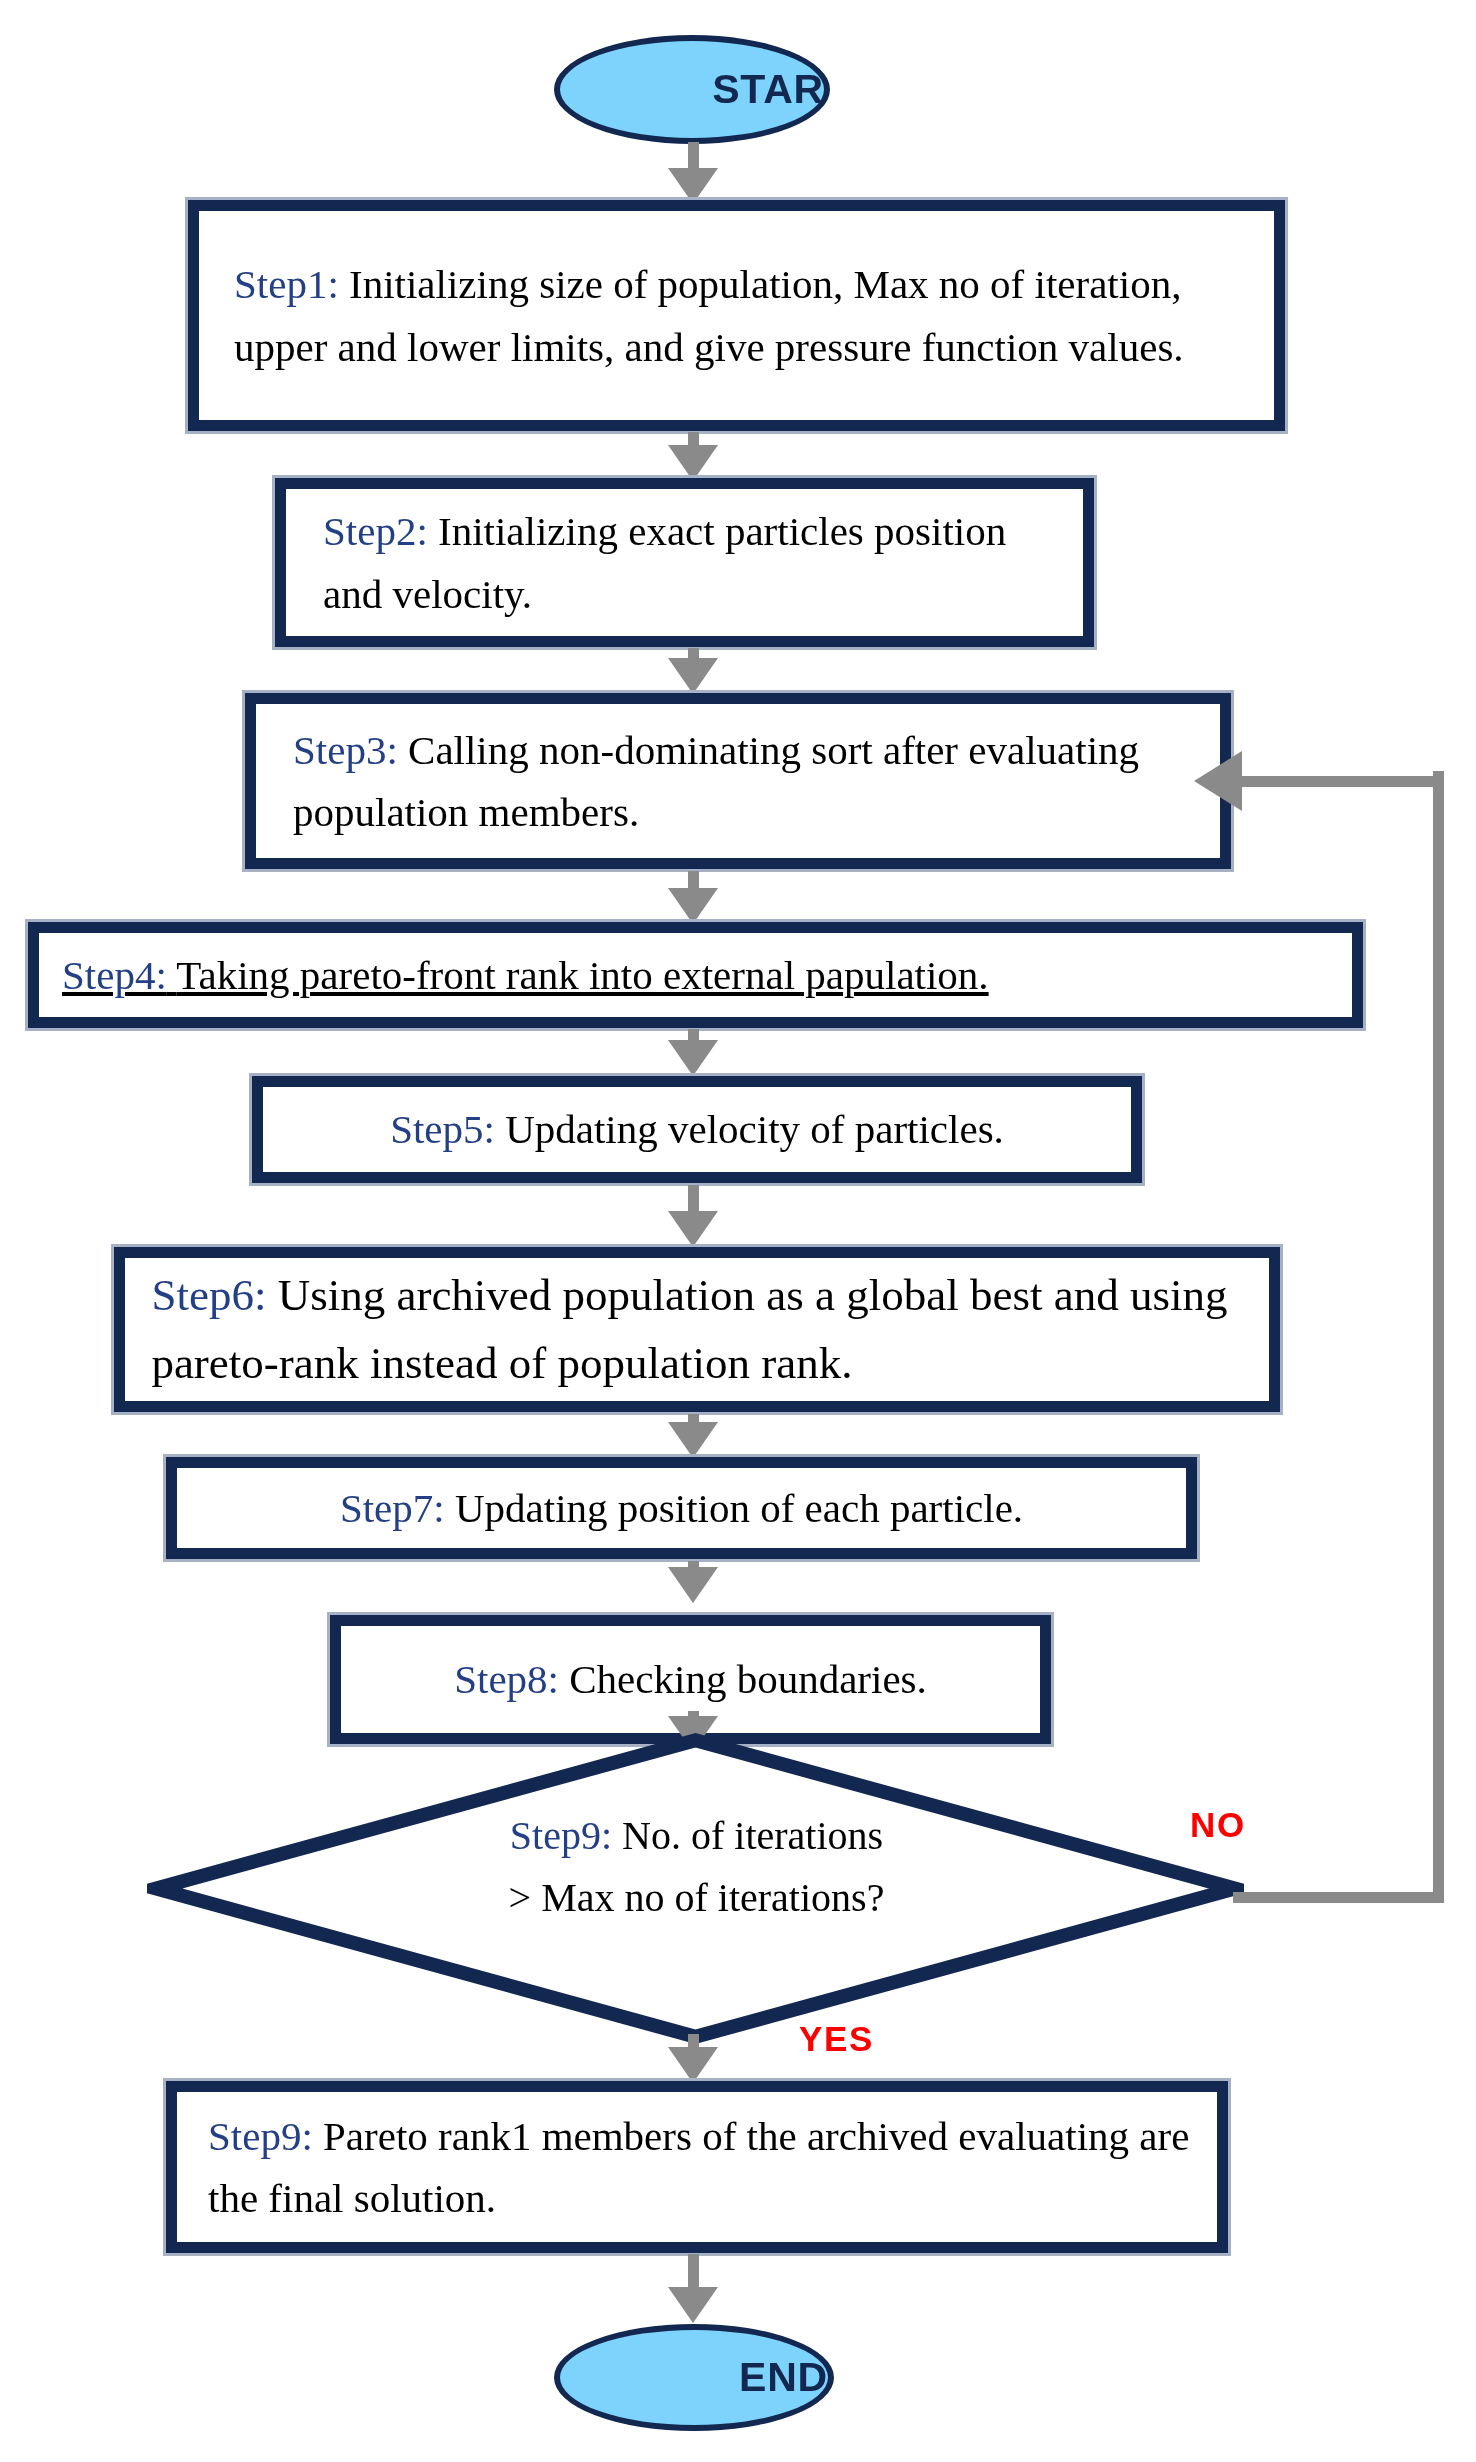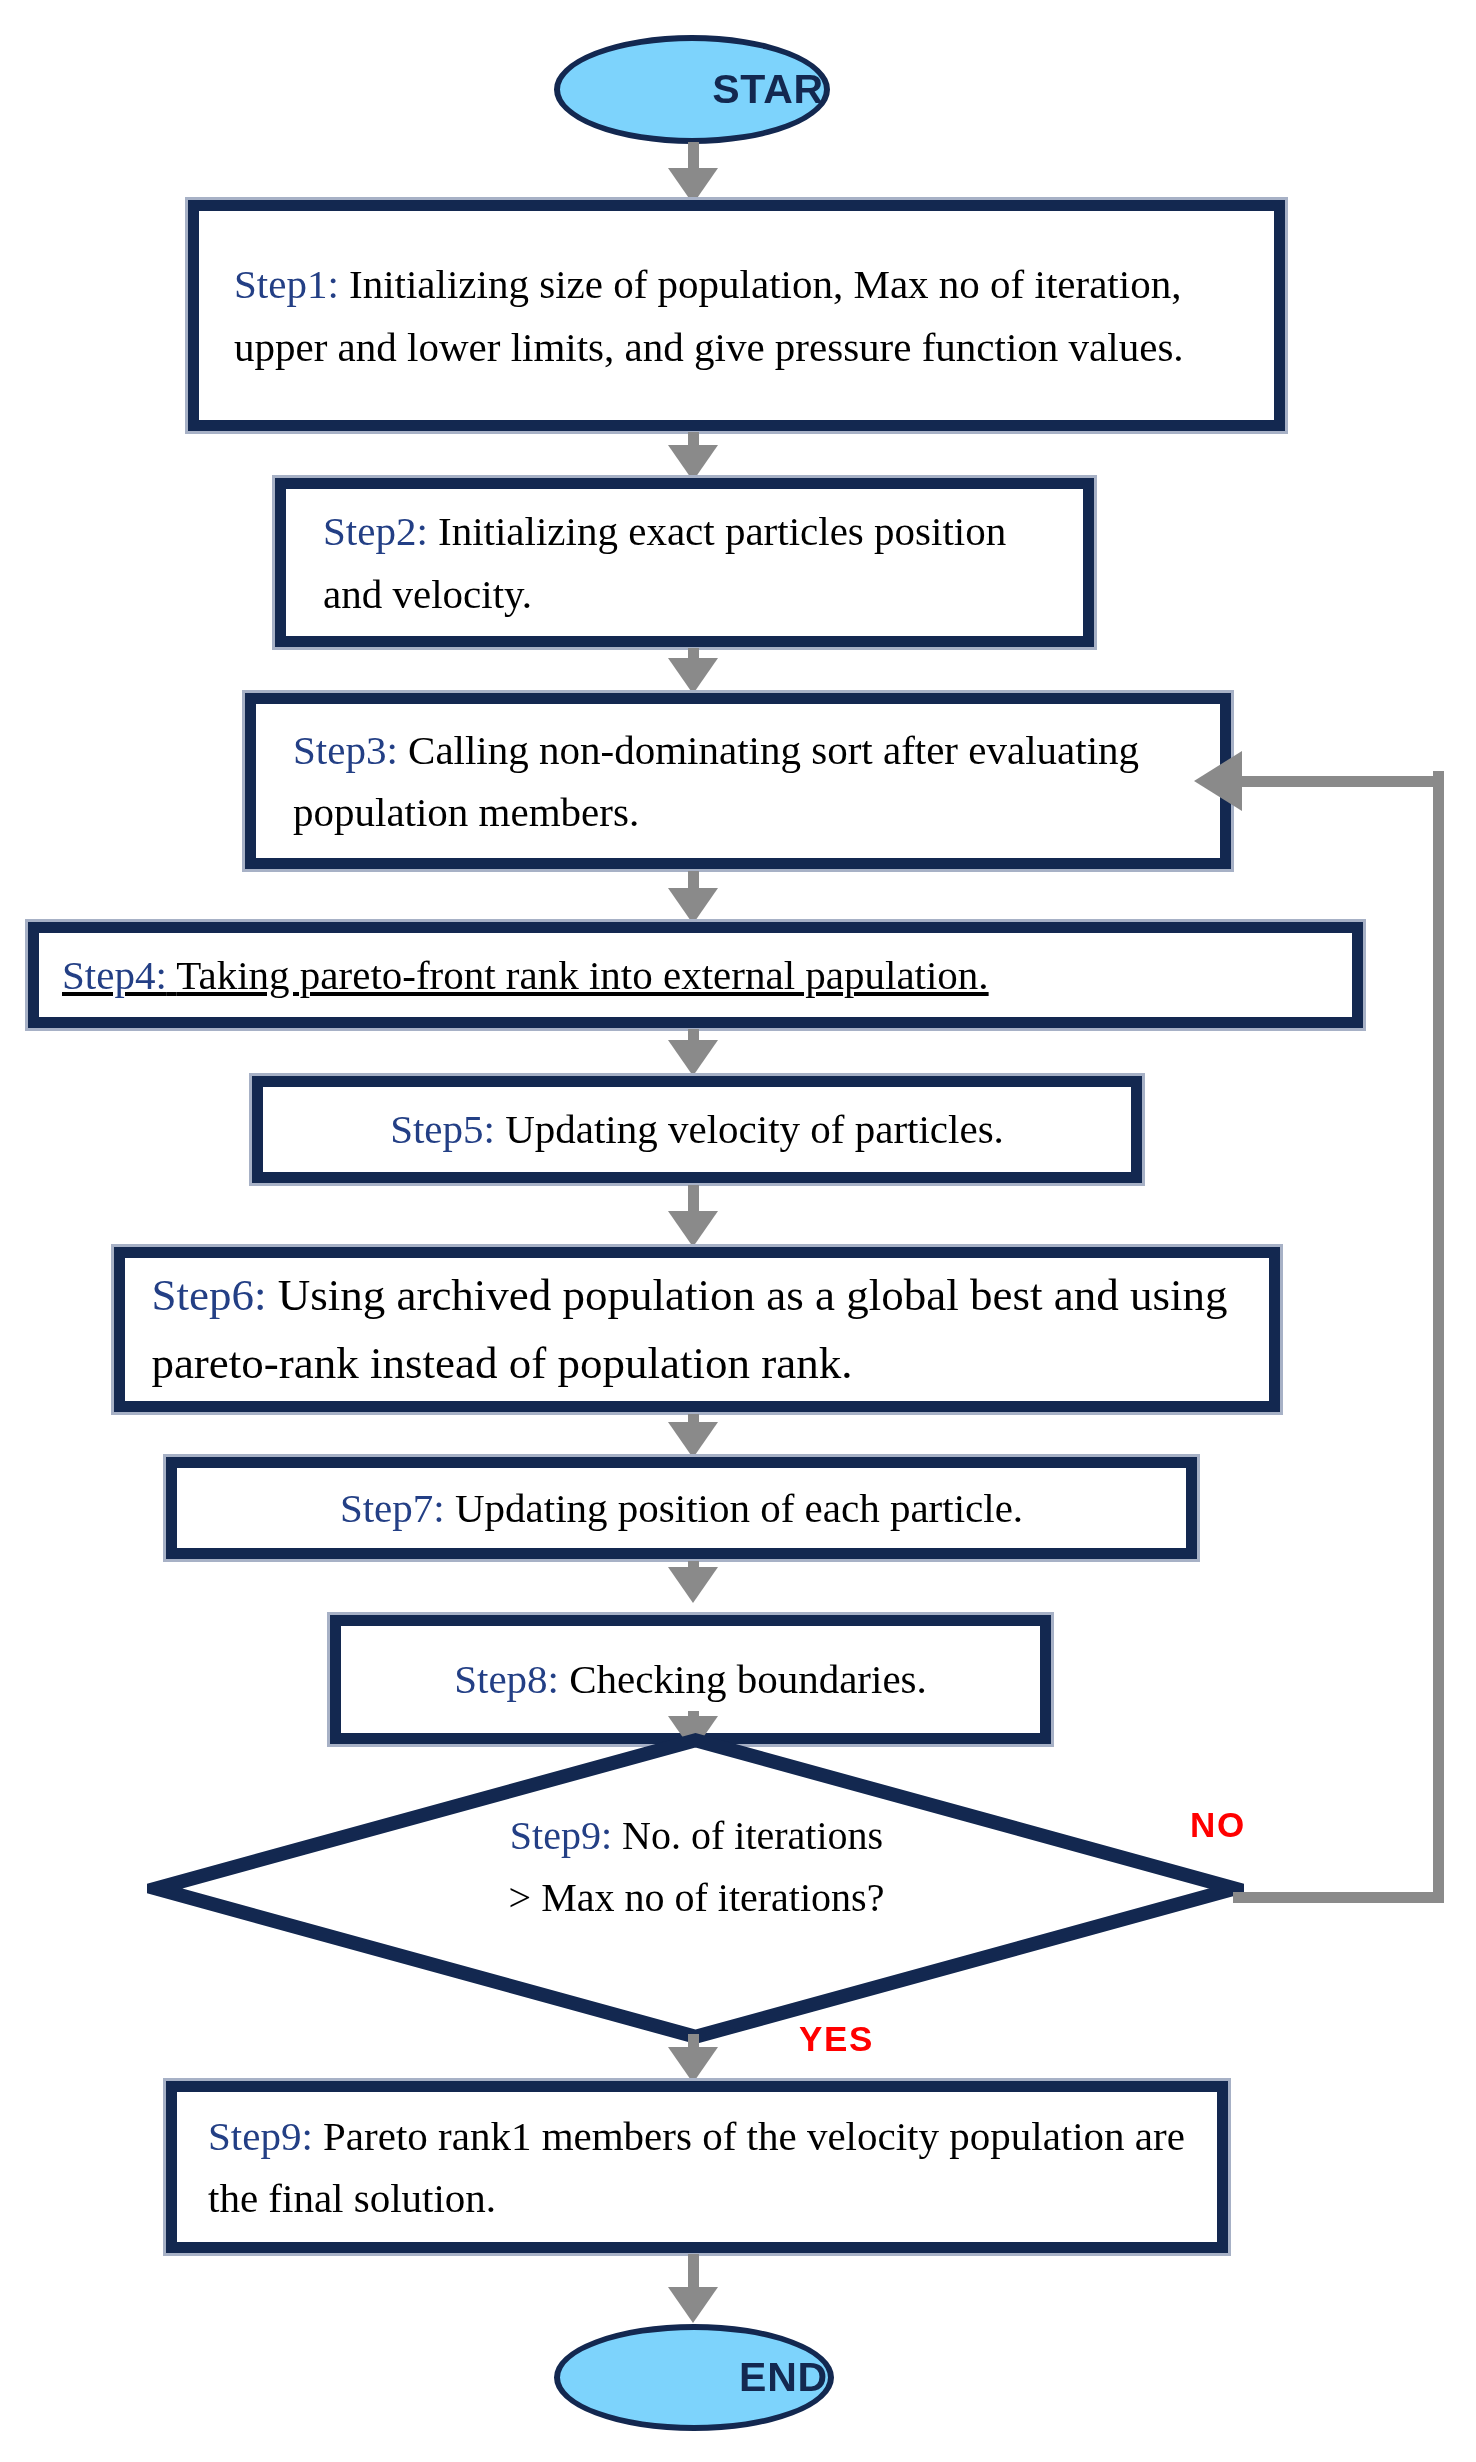--- a/index.html
+++ b/index.html
@@ -142,21 +142,21 @@
   <div class="vseg" style="left:1433px;top:771px;height:1132px;"></div>
   <div class="hseg" style="left:1239px;top:776px;width:202px;"></div>
   <div class="lhead" style="left:1194px;top:751px;"></div>
 
   <div class="edge-label" style="left:799px;top:2019px;">YES</div>
   <div class="vstem" style="left:688px;top:2034px;height:15px;"></div>
   <div class="vhead" style="left:668px;top:2047px;"></div>
 
   <div class="box" style="left:166px;top:2081px;width:1062px;height:172px;padding:0 20.6px 0 31px;">
     <div class="inner"><span class="prefix">Step9:</span>
-      <span>Pareto rank1 members of the velocity population are the final solution.</span></div>
+      <span>Pareto rank1 members of the archived evaluating are the final solution.</span></div>
   </div>
 
   <div class="vstem" style="left:688px;top:2254px;height:35px;"></div>
   <div class="vhead" style="left:668px;top:2287px;"></div>
 
   <div class="terminator" style="left:554px;top:2324px;width:280px;height:107px;">
     <span>END</span>
   </div>
 
 </div>

